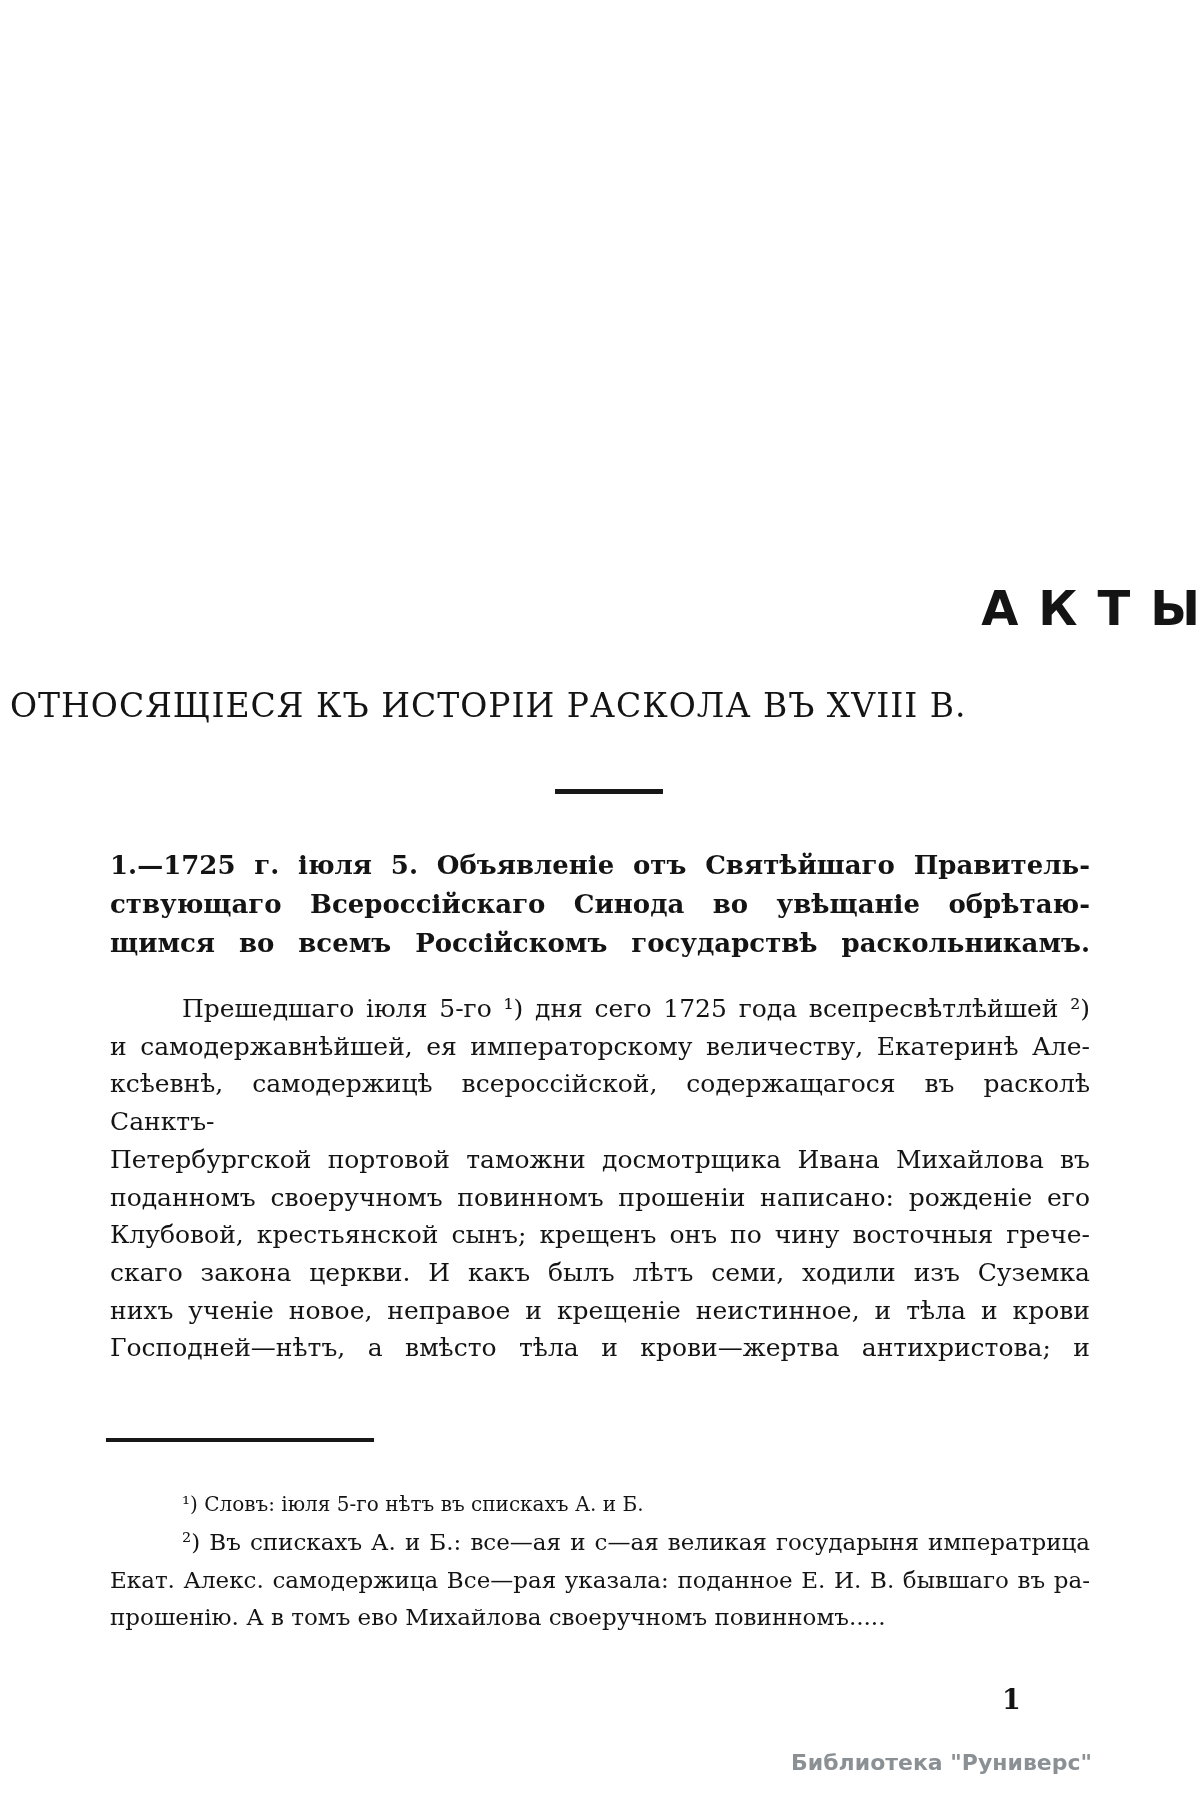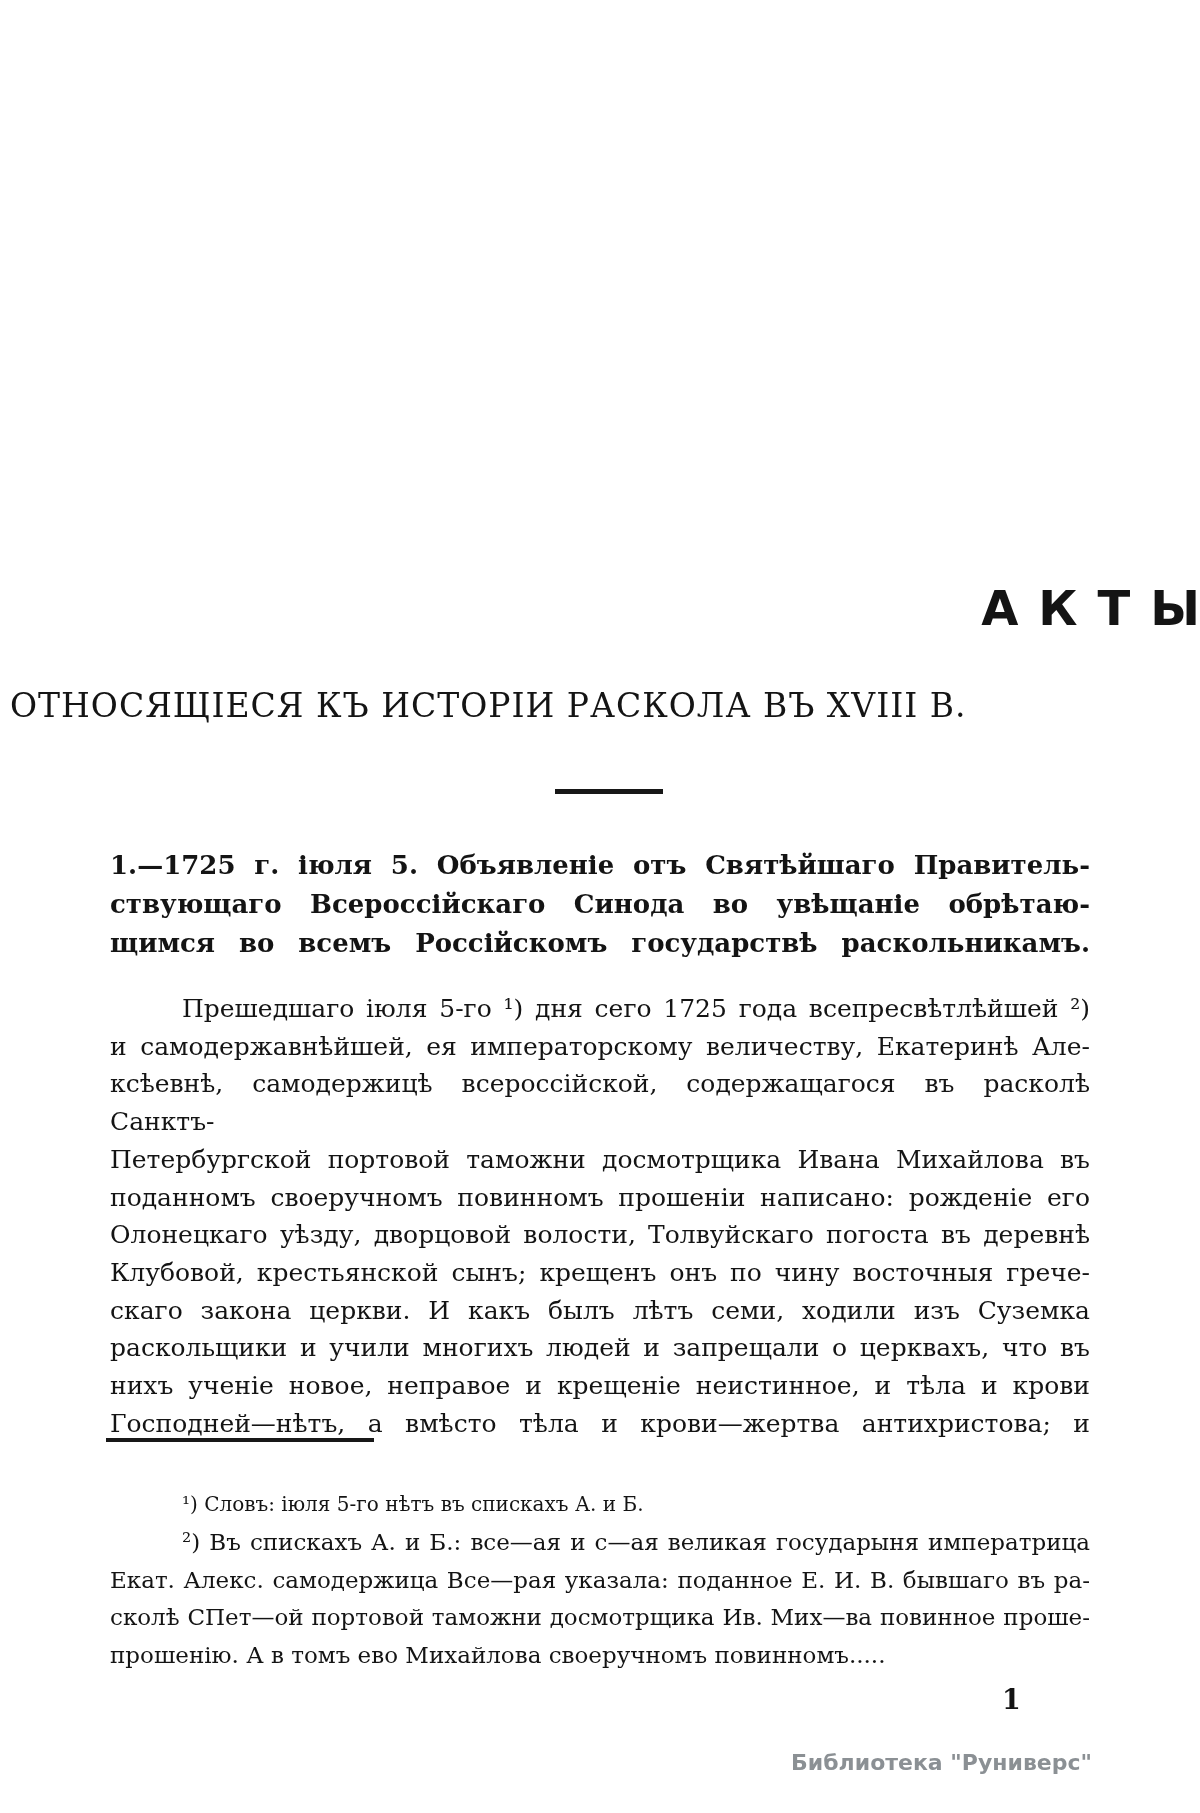--- a/index.html
+++ b/index.html
@@ -83,38 +83,35 @@
     <div class="j">ствующаго Всероссійскаго Синода во увѣщаніе обрѣтаю-</div>
     <div class="j">щимся во всемъ Россійскомъ государствѣ раскольникамъ.</div>
   </div>
 
   <div class="abs body-block">
     <div class="j indent">Прешедшаго іюля 5-го ¹) дня сего 1725 года всепресвѣтлѣйшей ²)</div>
     <div class="j">и самодержавнѣйшей, ея императорскому величеству, Екатеринѣ Але-</div>
     <div class="j">ксѣевнѣ, самодержицѣ всероссійской, содержащагося въ расколѣ Санктъ-</div>
     <div class="j">Петербургской портовой таможни досмотрщика Ивана Михайлова въ</div>
     <div class="j">поданномъ своеручномъ повинномъ прошеніи написано: рожденіе его</div>
-    <div class="j">Олонецкаго уѣзду, дворцовой волости, Толвуйскаго погоста въ деревнѣ</div>
     <div class="j">Клубовой, крестьянской сынъ; крещенъ онъ по чину восточныя грече-</div>
     <div class="j">скаго закона церкви. И какъ былъ лѣтъ семи, ходили изъ Суземка</div>
-    <div class="j">раскольщики и учили многихъ людей и запрещали о церквахъ, что въ</div>
     <div class="j">нихъ ученіе новое, неправое и крещеніе неистинное, и тѣла и крови</div>
     <div class="j">Господней—нѣтъ, а вмѣсто тѣла и крови—жертва антихристова; и</div>
   </div>
 
   <div class="abs fn-rule"></div>
 
   <div class="abs footnote-1">
     <div class="indent">¹) Словъ: іюля 5-го нѣтъ въ спискахъ А. и Б.</div>
   </div>
 
   <div class="abs footnote-2">
     <div class="j indent">²) Въ спискахъ А. и Б.: все—ая и с—ая великая государыня императрица</div>
     <div class="j">Екат. Алекс. самодержица Все—рая указала: поданное Е. И. В. бывшаго въ ра-</div>
-    <div class="j">сколѣ СПет—ой портовой таможни досмотрщика Ив. Мих—ва повинное проше-</div>
     <div>прошенію. А в томъ ево Михайлова своеручномъ повинномъ.....</div>
   </div>
 
   <div class="abs page-number">1</div>
 
   <div class="abs watermark">Библиотека "Руниверс"</div>
 
 </div>
 
 </body></html>

